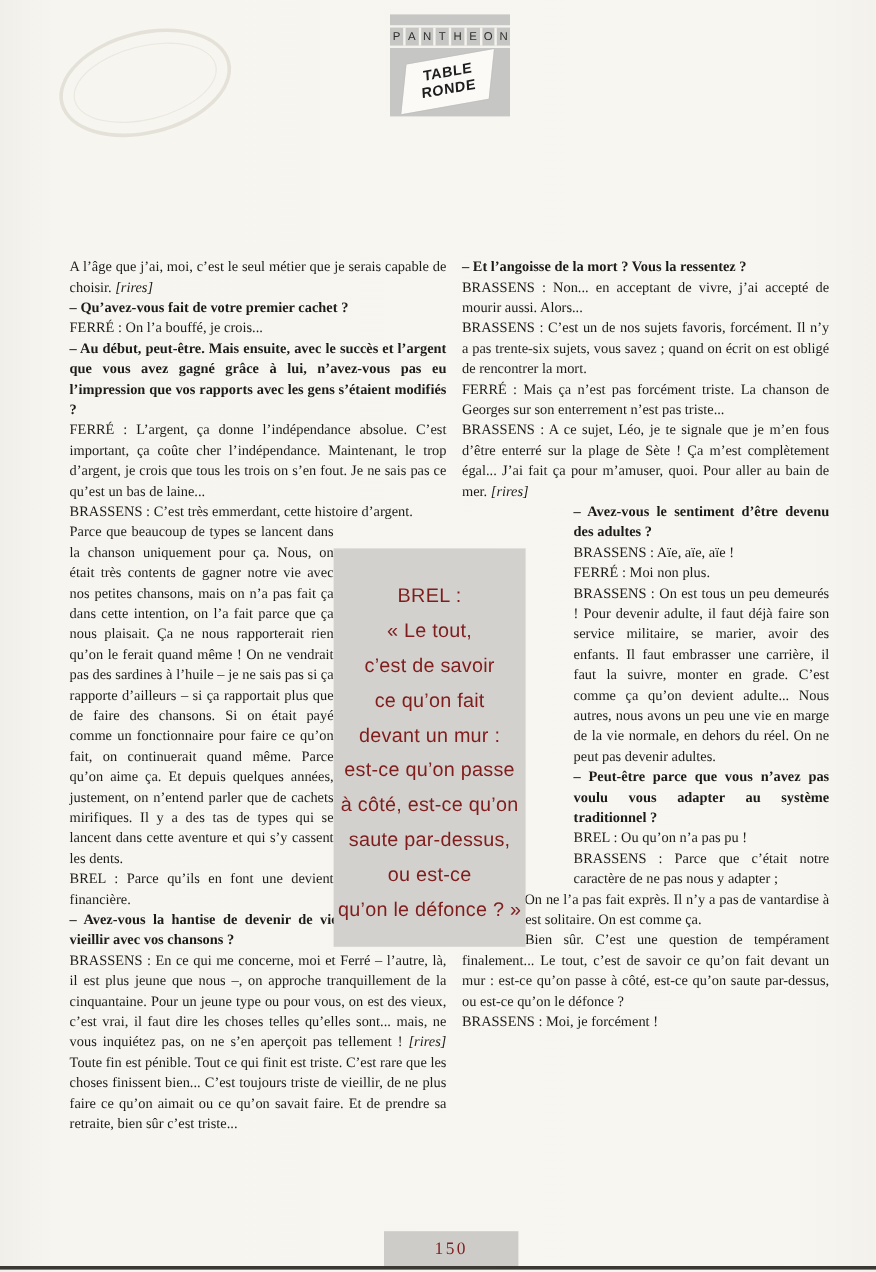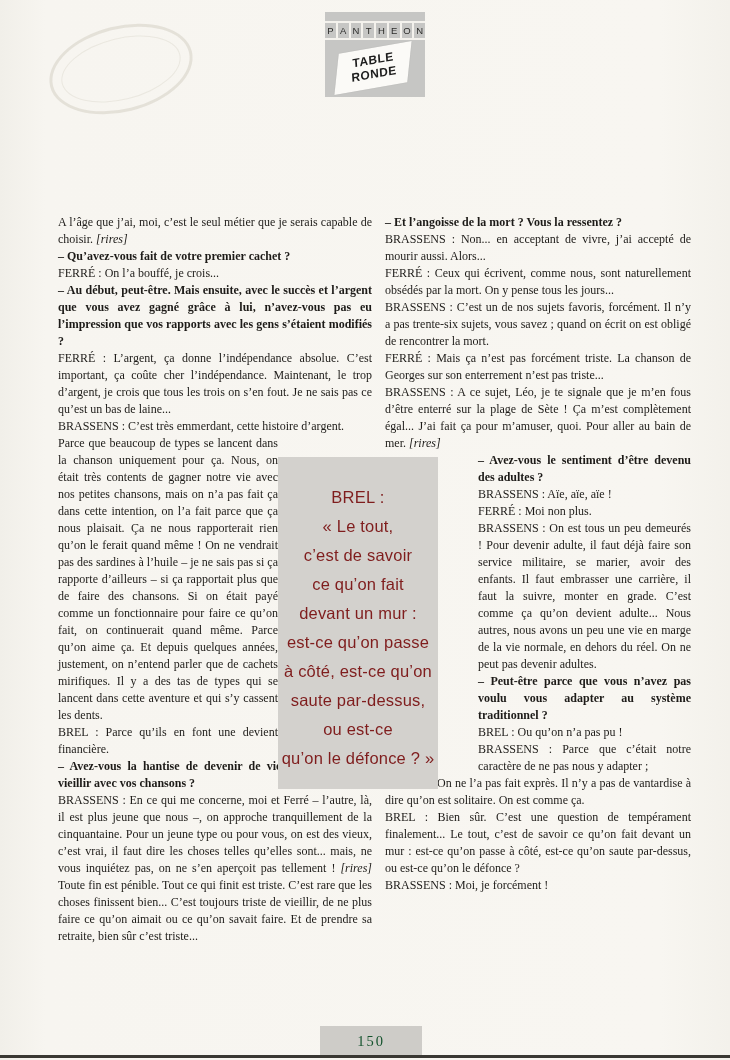--- a/index.html
+++ b/index.html
@@ -36,22 +36,22 @@
   .narrow-l{width:220px;}
   .narrow-r{margin-left:93px;}
   .para i{}
   
   .pullquote{position:absolute;left:278px;top:457px;width:160px;height:332px;
     background:#d3d1cd;overflow:hidden;text-align:center;
     font-family:"Liberation Sans","DejaVu Sans",sans-serif;color:#7f1d1d;}
   .pq-speaker{font-size:16.5px;line-height:29px;padding-top:26px;letter-spacing:0.3px;}
   .pq-text{white-space:pre-line;font-size:16.5px;line-height:29px;letter-spacing:0.2px;}
   
-  .pagenum-box{position:absolute;left:320px;top:1026px;width:102px;height:30px;background:#ceccc8;
-    display:flex;align-items:center;justify-content:center;font-size:14.5px;letter-spacing:2px;color:#14532d;}
+  .pagenum-box{position:absolute;left:320px;top:1026px;width:112px;height:30px;background:#ceccc8;
+    display:flex;align-items:center;justify-content:center;font-size:14.5px;letter-spacing:2px;color:#7f1d1d;}
   .scan-line{position:absolute;left:0;right:0;top:1055px;height:3px;background:#3a3833;}
 </style>
 </head>
 <body>
 
 <div class="page">
 
   <div class="stamp">
     <div class="stamp-inner"></div>
   </div>
@@ -82,21 +82,20 @@
       <p class="para">FERRÉ : L’argent, ça donne l’indépendance absolue. C’est important, ça coûte cher l’indépendance. Maintenant, le trop d’argent, je crois que tous les trois on s’en fout. Je ne sais pas ce qu’est un bas de laine...</p>
       <p class="para">BRASSENS : C’est très emmerdant, cette histoire d’argent.</p>
       <p class="para narrow-l">Parce que beaucoup de types se lancent dans la chanson uniquement pour ça. Nous, on était très contents de gagner notre vie avec nos petites chansons, mais on n’a pas fait ça dans cette intention, on l’a fait parce que ça nous plaisait. Ça ne nous rapporterait rien qu’on le ferait quand même ! On ne vendrait pas des sardines à l’huile – je ne sais pas si ça rapporte d’ailleurs – si ça rapportait plus que de faire des chansons. Si on était payé comme un fonctionnaire pour faire ce qu’on fait, on continuerait quand même. Parce qu’on aime ça. Et depuis quelques années, justement, on n’entend parler que de cachets mirifiques. Il y a des tas de types qui se lancent dans cette aventure et qui s’y cassent les dents.</p>
       <p class="para narrow-l">BREL : Parce qu’ils en font une devient financière.</p>
       <p class="para q">– Avez-vous la hantise de devenir de vieux chanteurs, de vieillir avec vos chansons ?</p>
       <p class="para"><span>BRASSENS : En ce qui me concerne, moi et Ferré – l’autre, là, il est plus jeune que nous –, on approche tranquillement de la cinquantaine. Pour un jeune type ou pour vous, on est des vieux, c’est vrai, il faut dire les choses telles qu’elles sont... mais, ne vous inquiétez pas, on ne s’en aperçoit pas tellement ! </span><i>[rires]</i><span> Toute fin est pénible. Tout ce qui finit est triste. C’est rare que les choses finissent bien... C’est toujours triste de vieillir, de ne plus faire ce qu’on aimait ou ce qu’on savait faire. Et de prendre sa retraite, bien sûr c’est triste...</span></p>
     </div>
     <div class="col col-right">
       <p class="para q">– Et l’angoisse de la mort ? Vous la ressentez ?</p>
       <p class="para">BRASSENS : Non... en acceptant de vivre, j’ai accepté de mourir aussi. Alors...</p>
-      <p class="para">FERRÉ : Ceux qui écrivent, comme nous, sont naturellement obsédés par la mort. On y pense tous les jours...</p>
       <p class="para">BRASSENS : C’est un de nos sujets favoris, forcément. Il n’y a pas trente-six sujets, vous savez ; quand on écrit on est obligé de rencontrer la mort.</p>
       <p class="para">FERRÉ : Mais ça n’est pas forcément triste. La chanson de Georges sur son enterrement n’est pas triste...</p>
       <p class="para"><span>BRASSENS : A ce sujet, Léo, je te signale que je m’en fous d’être enterré sur la plage de Sète ! Ça m’est complètement égal... J’ai fait ça pour m’amuser, quoi. Pour aller au bain de mer. </span><i>[rires]</i></p>
       <p class="para q narrow-r">– Avez-vous le sentiment d’être devenu des adultes ?</p>
       <p class="para narrow-r">BRASSENS : Aïe, aïe, aïe !</p>
       <p class="para narrow-r">FERRÉ : Moi non plus.</p>
       <p class="para narrow-r">BRASSENS : On est tous un peu demeurés ! Pour devenir adulte, il faut déjà faire son service militaire, se marier, avoir des enfants. Il faut embrasser une carrière, il faut la suivre, monter en grade. C’est comme ça qu’on devient adulte... Nous autres, nous avons un peu une vie en marge de la vie normale, en dehors du réel. On ne peut pas devenir adultes.</p>
       <p class="para q narrow-r">– Peut-être parce que vous n’avez pas voulu vous adapter au système traditionnel ?</p>
       <p class="para narrow-r">BREL : Ou qu’on n’a pas pu !</p>
       <p class="para narrow-r">BRASSENS : Parce que c’était notre caractère de ne pas nous y adapter ;</p>

